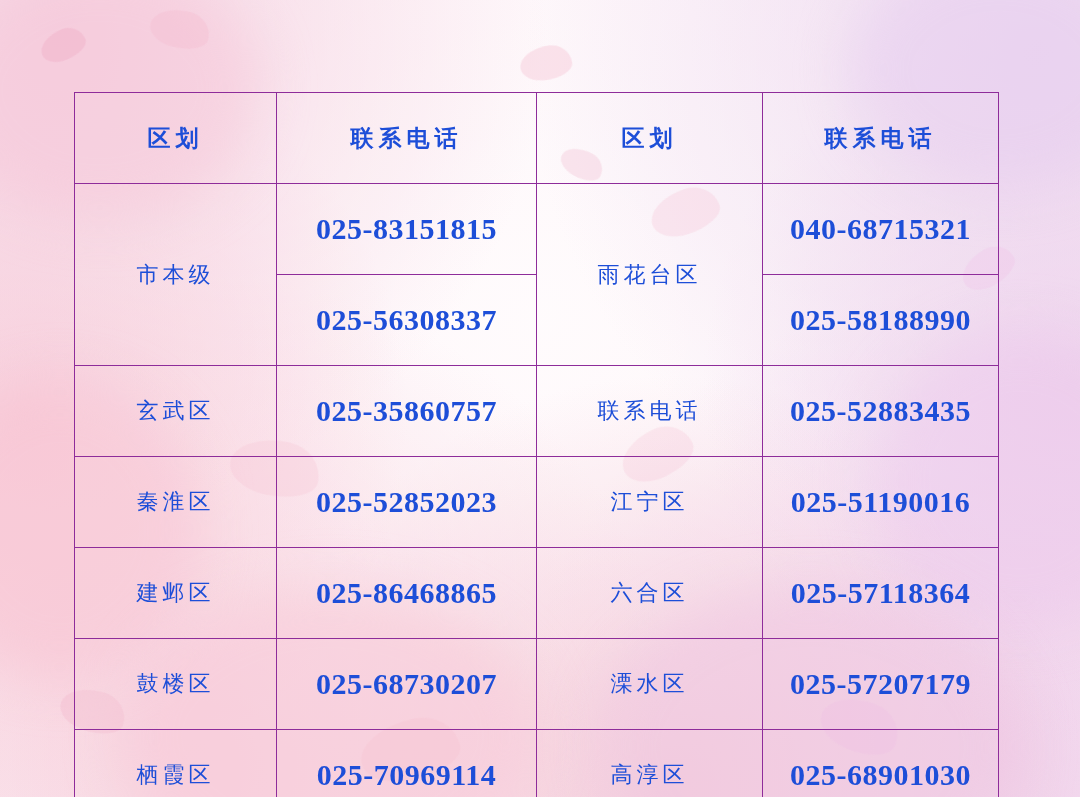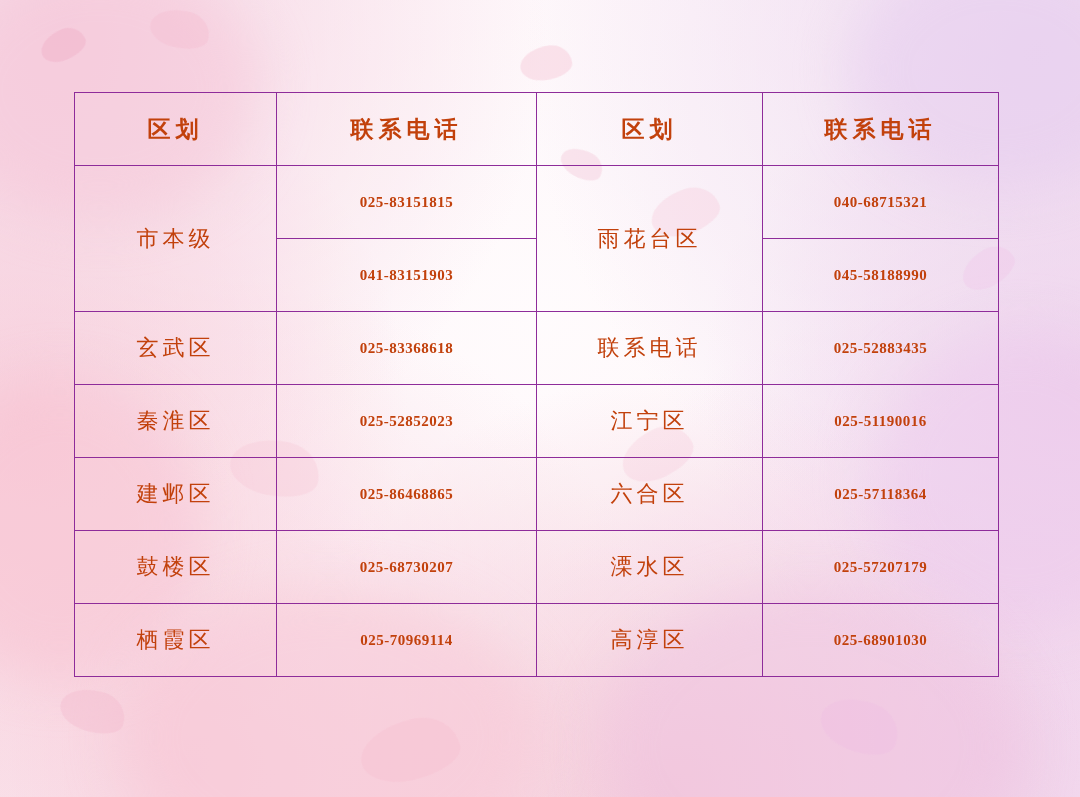--- a/index.html
+++ b/index.html
@@ -53,22 +53,22 @@
   table.phone-table {
     border-collapse: collapse;
     width: 100%;
     table-layout: fixed;
     background: rgba(255,255,255,0.06);
   }
   table.phone-table td {
     border: 1.6px solid #8e2c9a;
     text-align: center;
     vertical-align: middle;
-    color: #c2410c;
-    padding: 0;
+    color: #1d4ed8;
+    padding: 9px;
   }
   .col-region  { width: 202px; }
   .col-phone   { width: 260px; }
   .col-region2 { width: 226px; }
   .col-phone2  { width: 236px; }
 
   .hd {
     height: 72px;
     font-size: 23px;
     font-weight: bold;
@@ -76,21 +76,21 @@
     color: #1f1220;
   }
   .region-cell {
     height: 72px;
     font-size: 22px;
     letter-spacing: 4px;
     color: #1f1220;
   }
   .phone-cell {
     height: 72px;
-    font-size: 15px;
+    font-size: 30px;
     font-weight: bold;
     letter-spacing: 0.5px;
     color: #1f1220;
     font-family: "Liberation Serif", "DejaVu Serif", serif;
   }
   .tall { height: 144px; }
   .half { height: 72px; }
 </style>
 </head>
 <body>
@@ -133,27 +133,27 @@
         <td class="hd">联系电话</td>
       </tr>
 
       <tr>
         <td class="region-cell tall" rowspan="2">市本级</td>
         <td class="phone-cell half">025-83151815</td>
         <td class="region-cell tall" rowspan="2">雨花台区</td>
         <td class="phone-cell half">040-68715321</td>
       </tr>
       <tr>
-        <td class="phone-cell half">041-83151903</td>
-        <td class="phone-cell half">045-58188990</td>
+        <td class="phone-cell half">025-56308337</td>
+        <td class="phone-cell half">025-58188990</td>
       </tr>
 
       <tr>
         <td class="region-cell">玄武区</td>
-        <td class="phone-cell">025-83368618</td>
+        <td class="phone-cell">025-35860757</td>
         <td class="region-cell">联系电话</td>
         <td class="phone-cell">025-52883435</td>
       </tr>
 
       <tr>
         <td class="region-cell">秦淮区</td>
         <td class="phone-cell">025-52852023</td>
         <td class="region-cell">江宁区</td>
         <td class="phone-cell">025-51190016</td>
       </tr>

